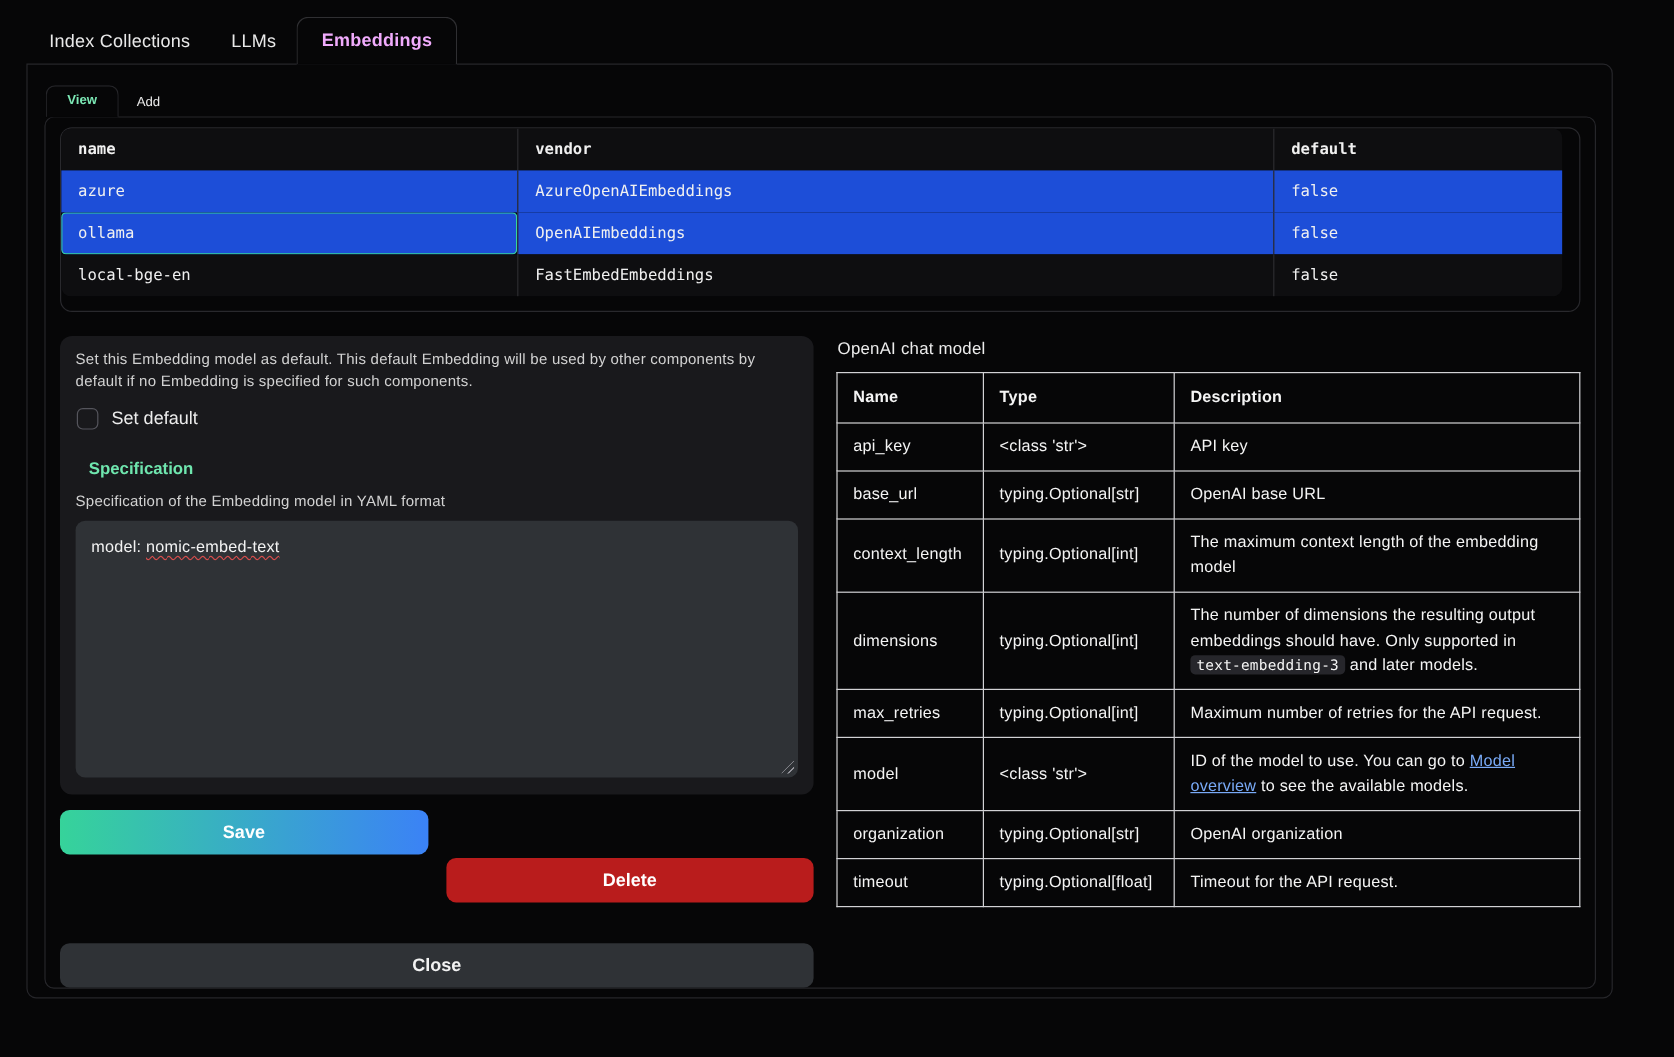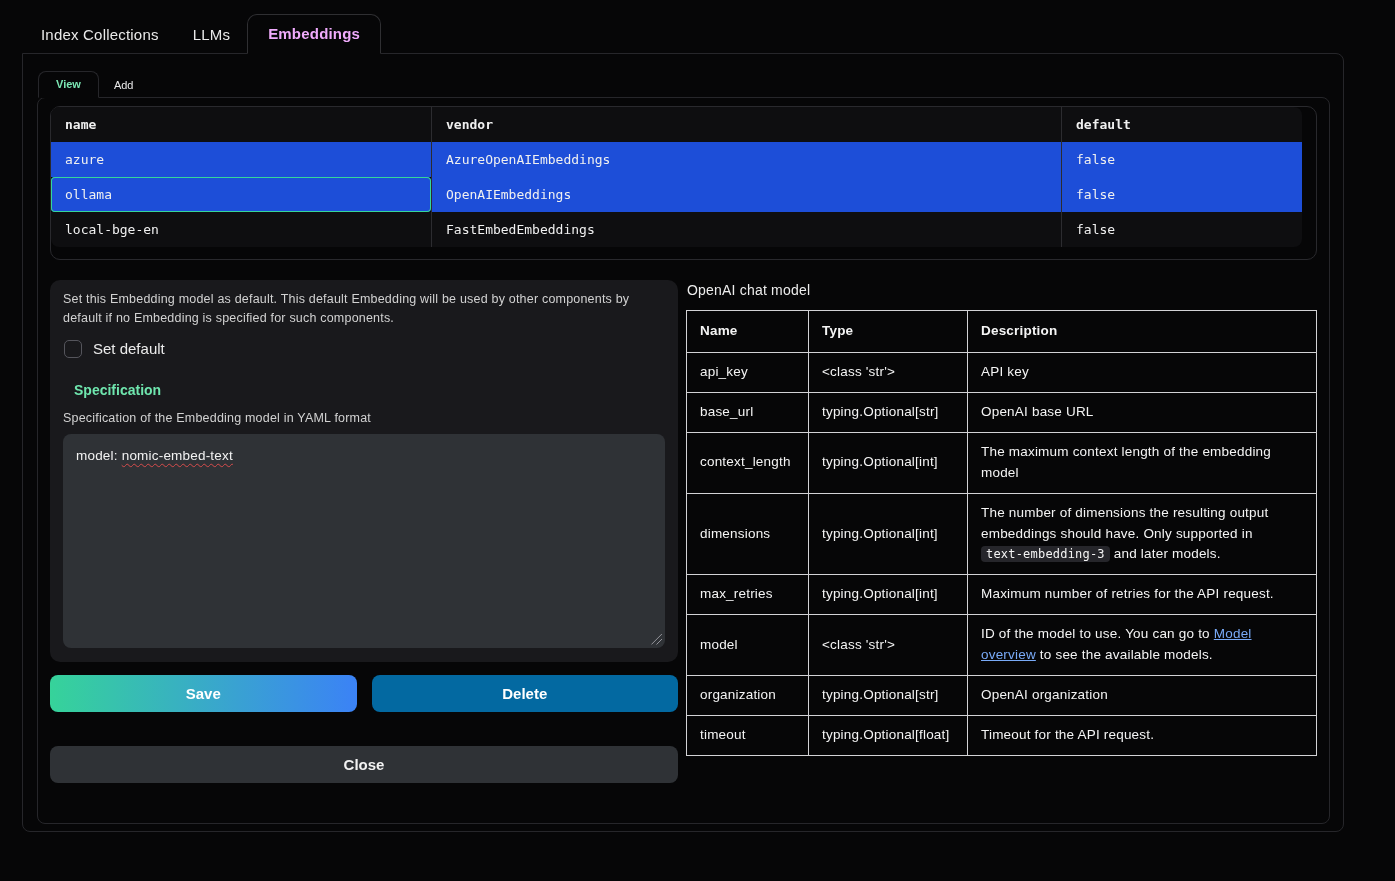--- a/index.html
+++ b/index.html
@@ -46,21 +46,21 @@
   .emb-round { border-radius: 8px; overflow: hidden; }
   table.emb { width: 100%; border-collapse: separate; border-spacing: 0; font-family: "DejaVu Sans Mono", monospace; font-size: 13px; color: #f0f0f0; }
   table.emb th { text-align: left; font-weight: bold; background: #0e0e10; padding: 10px 14px; }
   table.emb td { padding: 10px 14px; }
   table.emb th + th, table.emb td + td { border-left: 1px solid #2c2c30; }
   tr.row-light td { background: #1d4ed8; }
   tr.row-dark td { background: #0e0e10; }
   td.selected { box-shadow: inset 0 0 0 1px #35d69b; border-radius: 4px; }
 
   
-  .content-row { display: flex; gap: 8px; }
+  .content-row { display: flex; gap: 19px; }
   .left-col { flex: 0 0 628px; width: 628px; display: flex; flex-direction: column; }
   .right-col { flex: 1; min-width: 0; padding-top: 2px; }
 
   .panel { background: #19191c; border-radius: 10px; padding: 10px 13px 14px; }
   .default-desc { font-size: 12.5px; color: #d2d2d2; line-height: 1.5; letter-spacing: .2px; }
   .checkbox-row { display: flex; align-items: center; gap: 11px; margin: 12px 0 24px; padding-left: 1px; }
   .checkbox { width: 18px; height: 18px; border: 1px solid #55555c; border-radius: 5px; background: transparent; flex: none; cursor: pointer; }
   .checkbox-label { font-size: 15px; color: #ececec; }
   .spec-heading { color: #6fe6ae; font-size: 14px; font-weight: bold; margin-left: 11px; }
   .spec-sub { font-size: 12.5px; color: #d2d2d2; margin: 13px 0 9px; letter-spacing: .2px; }
@@ -79,21 +79,21 @@
   }
 
   .action-row { display: flex; gap: 15px; margin-top: 13px; }
   .btn {
     height: 37px; border: none; border-radius: 8px;
     display: flex; align-items: center; justify-content: center;
     font-size: 15px; font-weight: bold; color: #ffffff; cursor: pointer;
     font-family: "Liberation Sans", sans-serif;
   }
   .btn-save { flex: 1; background: linear-gradient(90deg, #36d39a 0%, #3b82f6 100%); }
-  .btn-delete { flex: 1; background: #0369a1; }
+  .btn-delete { flex: 1; background: #b91c1c; margin-top: 40px; }
   .btn-close { margin-top: 34px; width: 100%; background: #2f3236; color: #f2f2f2; }
 
   
   .model-title { font-size: 14px; color: #ececec; margin: 0 0 12px 1px; letter-spacing: .2px; }
   table.model { width: 100%; border-collapse: collapse; font-size: 13.5px; color: #f4f4f4; }
   table.model th, table.model td { border: 1px solid #d2d2d5; padding: 9px 13px; text-align: left; vertical-align: middle; line-height: 1.55; letter-spacing: .2px; }
   table.model th { font-weight: bold; padding: 10px 13px; }
   .code-chip { font-family: "DejaVu Sans Mono", monospace; font-size: 12px; background: #26262b; padding: 1px 5px; border-radius: 4px; white-space: nowrap; }
   .desc-link { color: #79aaf7; text-decoration: underline; cursor: pointer; }
 </style>

